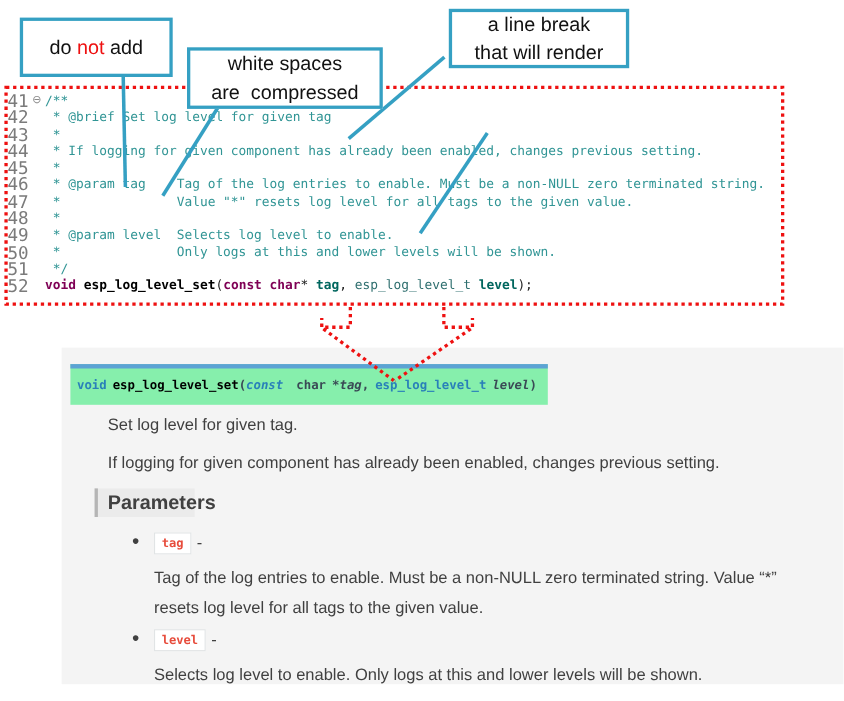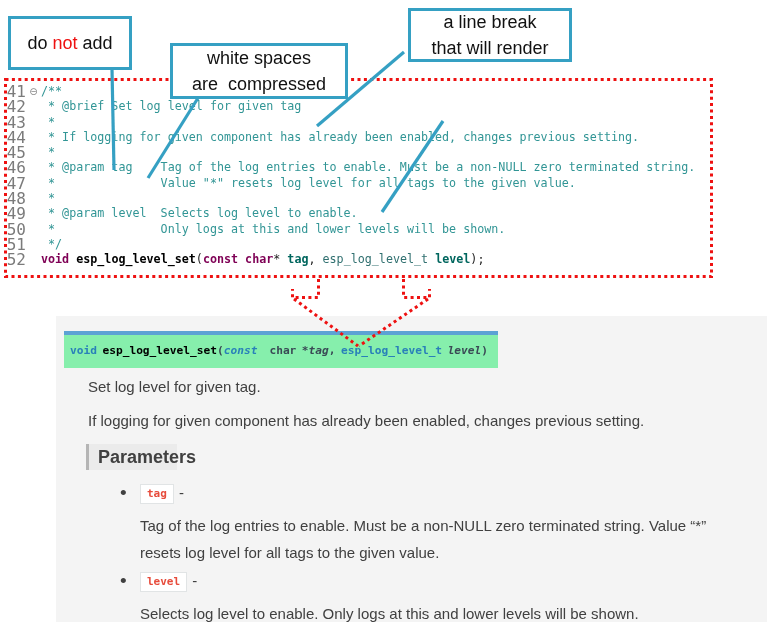--- a/index.html
+++ b/index.html
@@ -3,21 +3,21 @@
 <meta charset="utf-8">
 <style>
   html,body{margin:0;padding:0;}
   #canvas{position:relative;width:767px;height:637px;background:#fff;font-family:"Liberation Sans",sans-serif;overflow:hidden;}
 
   
   .callout{position:absolute;box-sizing:border-box;background:#fff;border:3px solid #35A0C3;color:#111;
            font-size:18px;line-height:26px;text-align:center;z-index:30;display:flex;flex-direction:column;justify-content:center;}
   .callout div{white-space:pre;}
   .callout .em{color:#EE1010;}
-  #box1{left:8px;top:16px;width:124px;height:54px;}
+  #box1{left:18px;top:16px;width:139px;height:54px;}
   #box2{left:155px;top:43px;width:178px;height:56px;margin-left:15px;}
   #box3a{left:408px;top:8px;width:164px;height:54px;}
   #box3b{left:408px;top:68px;width:162px;height:54px;}
 
   
   #code-panel{position:absolute;left:4px;top:78px;width:709px;height:200px;background:#fff;z-index:10;padding-top:6px;box-sizing:border-box;}
   .cl{display:flex;height:15.3px;line-height:15.4px;font-family:"DejaVu Sans Mono",monospace;font-size:11.7px;white-space:pre;}
   .ln{width:22px;text-align:right;color:#7b7b7b;flex:none;font-size:16px;}
   .fold{width:15px;flex:none;color:#8a8a8a;font-size:10px;text-align:center;font-family:"DejaVu Sans",sans-serif;line-height:15px;}
   .com{color:#319595;}
@@ -33,21 +33,21 @@
   
   #docs-panel{position:absolute;left:56px;top:316px;width:711px;height:306px;background:#f4f4f4;z-index:5;color:#404040;}
   #sig{position:absolute;left:8px;top:15px;width:434px;height:37px;background:#86efac;border-top:4px solid #5CA2D4;
        box-sizing:border-box;font-family:"DejaVu Sans Mono",monospace;font-size:11.2px;font-weight:bold;line-height:31px;padding-left:6px;white-space:pre;}
   .s-kw{color:#2980B9;}
   .s-name{color:#000;}
   .s-pl{color:#3a4a55;}
   .s-it{font-style:italic;}
   .g1{margin-right:5.5px;}
   .g2{margin-right:12px;}
-  .docs-p{position:absolute;left:32px;font-size:15px;line-height:20px;}
+  .docs-p{position:absolute;left:42px;font-size:15px;line-height:20px;}
   #docs-brief{top:61px;}
   #docs-desc{top:95px;}
   #params-label{position:absolute;left:30px;top:128px;width:91px;height:26px;box-sizing:border-box;background:#ebebeb;
         border-left:3px solid #b5b5b5;font-size:18px;font-weight:bold;color:#404040;line-height:26px;padding-left:9px;}
   .param{position:absolute;left:84px;}
   .param::before{content:"\2022";position:absolute;left:-20px;top:-2px;font-size:19px;color:#404040;}
   .chip{display:inline-block;background:#fff;border:1px solid #e1e4e5;color:#E74C3C;font-family:"DejaVu Sans Mono",monospace;
         font-size:11px;font-weight:bold;padding:2px 6px 3px 6px;line-height:13px;vertical-align:middle;}
   .dash{font-size:15px;color:#404040;margin-left:5px;}
   .pdesc{font-size:15px;line-height:26.5px;color:#404040;margin-top:9px;white-space:pre;}

